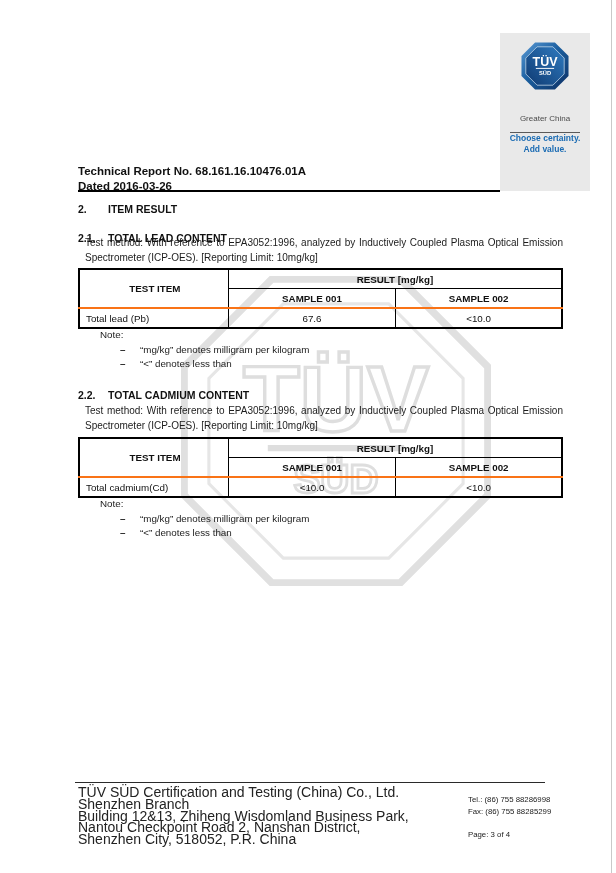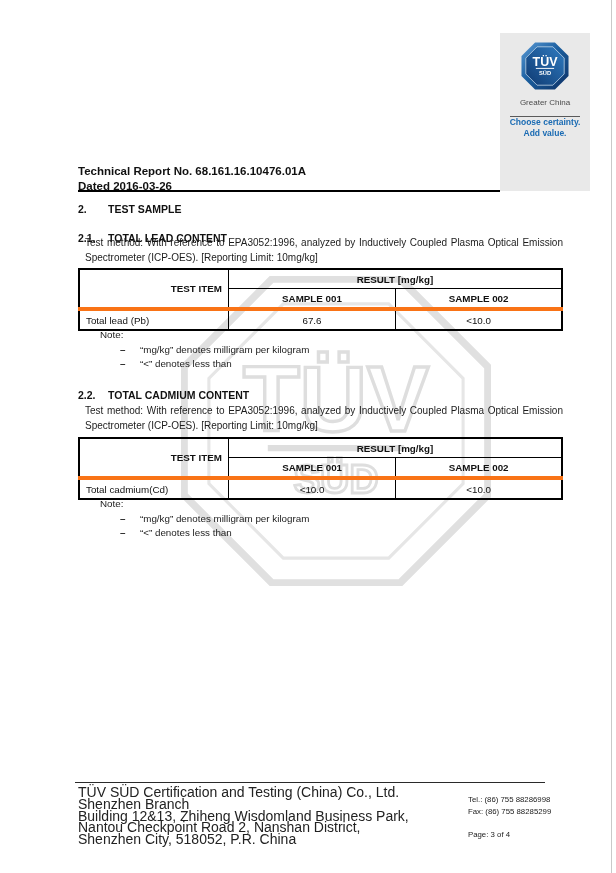--- a/index.html
+++ b/index.html
@@ -15,21 +15,21 @@
 
   
   .page-edge{left:611px;top:0;width:1px;height:873px;background:#c9c9c9;}
 
   
   .logo-box{
     left:500px;top:33px;width:90px;height:158px;
     background:#e9e9e9;text-align:center;
   }
   .logo-box .logo-svg{margin-top:9px;width:48px;height:48px;}
-  .region{font-size:8px;color:#4a4a4a;margin-top:4px;}
+  .region{font-size:8px;color:#4a4a4a;margin-top:20px;}
   .logo-divider{width:70px;height:1px;background:#5a5a5a;margin:9px auto 0 auto;}
   .tagline{font-size:8.5px;font-weight:bold;color:#1a6bb3;line-height:11px;}
 
   
   .watermark{left:181px;top:276px;width:310px;height:310px;z-index:0;}
   .content{position:absolute;left:0;top:0;width:616px;height:873px;z-index:1;}
 
   
   .title-block{top:164px;left:78px;width:485px;text-align:left;
     font-size:11.5px;font-weight:bold;line-height:15px;color:#111;}
@@ -42,23 +42,23 @@
   
   .method{left:85px;width:478px;font-size:10px;line-height:14.5px;
     text-align:justify;color:#1c1c1c;}
 
   
   table.res{border-collapse:collapse;left:78px;width:485px;
     font-size:9.8px;color:#111;background:transparent;}
   table.res td{border:1px solid #000;padding:0 6px;height:18px;
     text-align:center;vertical-align:middle;background:transparent;}
   table.res{border:2px solid #000;}
-  table.res td.item-h{text-align:right;font-weight:bold;border-right:1px solid #000;padding-left:8px;}
+  table.res td.item-h{text-align:center;font-weight:bold;border-right:1px solid #000;padding-left:8px;}
   table.res td.head{font-weight:bold;}
-  table.res tr.data td{border-top:4px solid #f97316;}
+  table.res tr.data td{border-top:2px solid #f97316;}
   table.res td.item-cell{text-align:left;}
   table.res col.c1{width:150px;} table.res col.c2{width:168px;} table.res col.c3{width:167px;}
 
   
   .note-block{left:100px;font-size:9.8px;line-height:14.5px;color:#1c1c1c;}
   .note-line{display:flex;}
   .note-dash{width:20px;flex:0 0 20px;margin-left:20px;font-weight:bold;}
 
   
   .footer-rule{top:782px;left:75px;width:470px;height:1px;background:#2a2a2a;}
@@ -112,21 +112,21 @@
     </div>
 
     <div class="abs title-block">
       <div>Technical Report No. 68.161.16.10476.01A</div>
       <div>Dated 2016-03-26</div>
     </div>
     <div class="abs title-rule"></div>
 
     <div class="abs sec-head" style="top:203px;">
       <span class="sec-num">2.</span>
-      <span>TEST SAMPLE</span>
+      <span>ITEM RESULT</span>
     </div>
 
     <div class="abs sec-head" style="top:232px;">
       <span class="sec-num">2.1.</span>
       <span>TOTAL LEAD CONTENT</span>
     </div>
     <div class="abs method" style="top:236px;">Test method: With reference to EPA3052:1996, analyzed by Inductively Coupled Plasma Optical Emission Spectrometer (ICP-OES). [Reporting Limit: 10mg/kg]</div>
 
     <table class="abs res" style="top:268px;">
       <colgroup>

